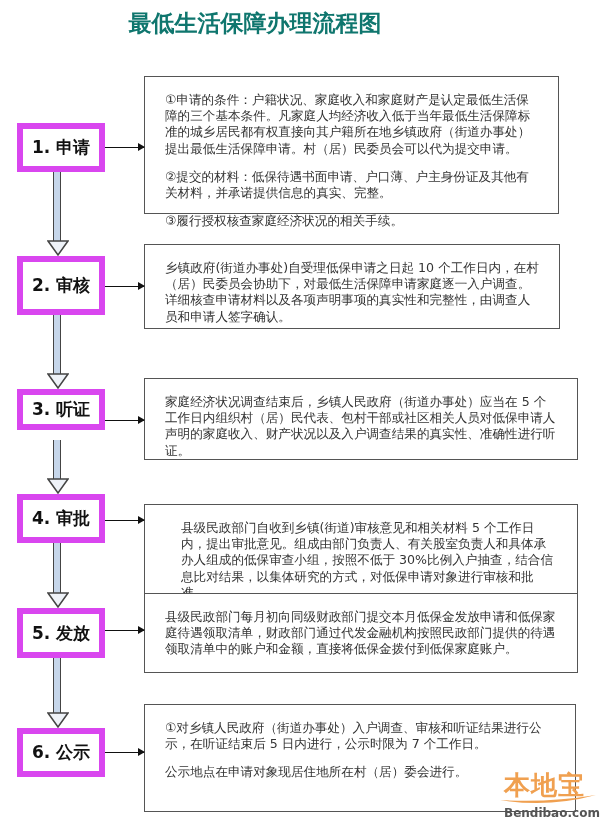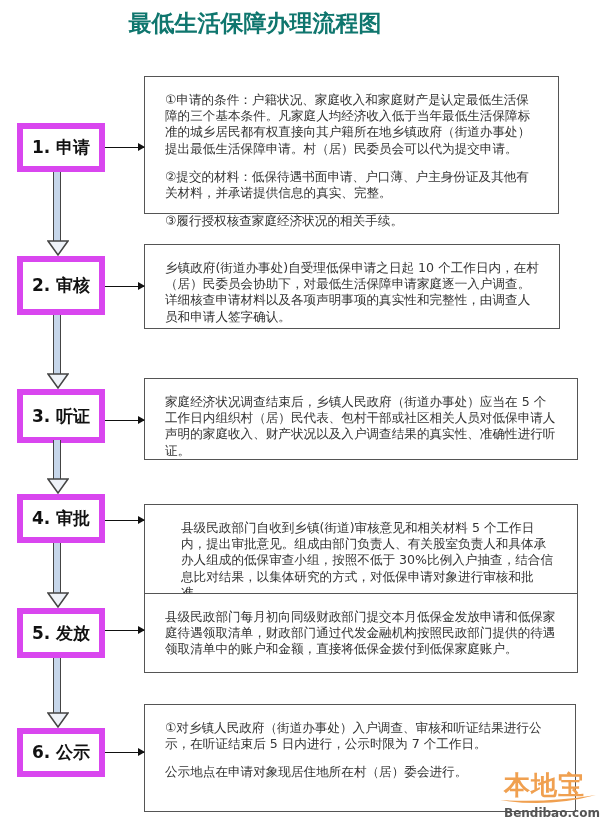--- a/index.html
+++ b/index.html
@@ -84,21 +84,21 @@
 <div class="varrow" style="top:315px; height:74px;">
   <div class="shaft"></div>
   <svg width="22" height="16" viewBox="0 0 22 16">
       <polygon points="1,1 21,1 11,15" fill="#eef2f8" stroke="#444" stroke-width="1.5"></polygon>
     </svg>
 </div>
 
 <div class="desc" style="top:378px; width:434px; height:82px;">
   <p>家庭经济状况调查结束后，乡镇人民政府（街道办事处）应当在 5 个工作日内组织村（居）民代表、包村干部或社区相关人员对低保申请人声明的家庭收入、财产状况以及入户调查结果的真实性、准确性进行听证。</p>
 </div>
-<div class="step" style="top:389px; height:54px;">
+<div class="step" style="top:389px; height:41px;">
   <span>3. 听证</span>
 </div>
 <div class="harrow" style="top:420px; width:39px;"></div>
 <div class="varrow" style="top:440px; height:54px;">
   <div class="shaft"></div>
   <svg width="22" height="16" viewBox="0 0 22 16">
       <polygon points="1,1 21,1 11,15" fill="#eef2f8" stroke="#444" stroke-width="1.5"></polygon>
     </svg>
 </div>
 

